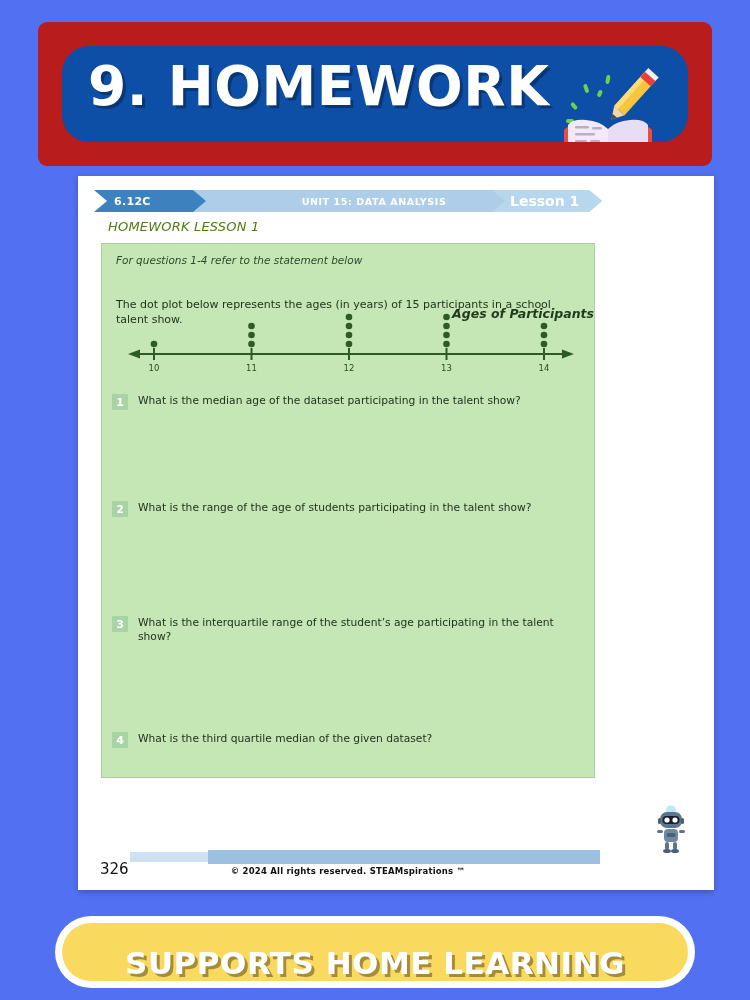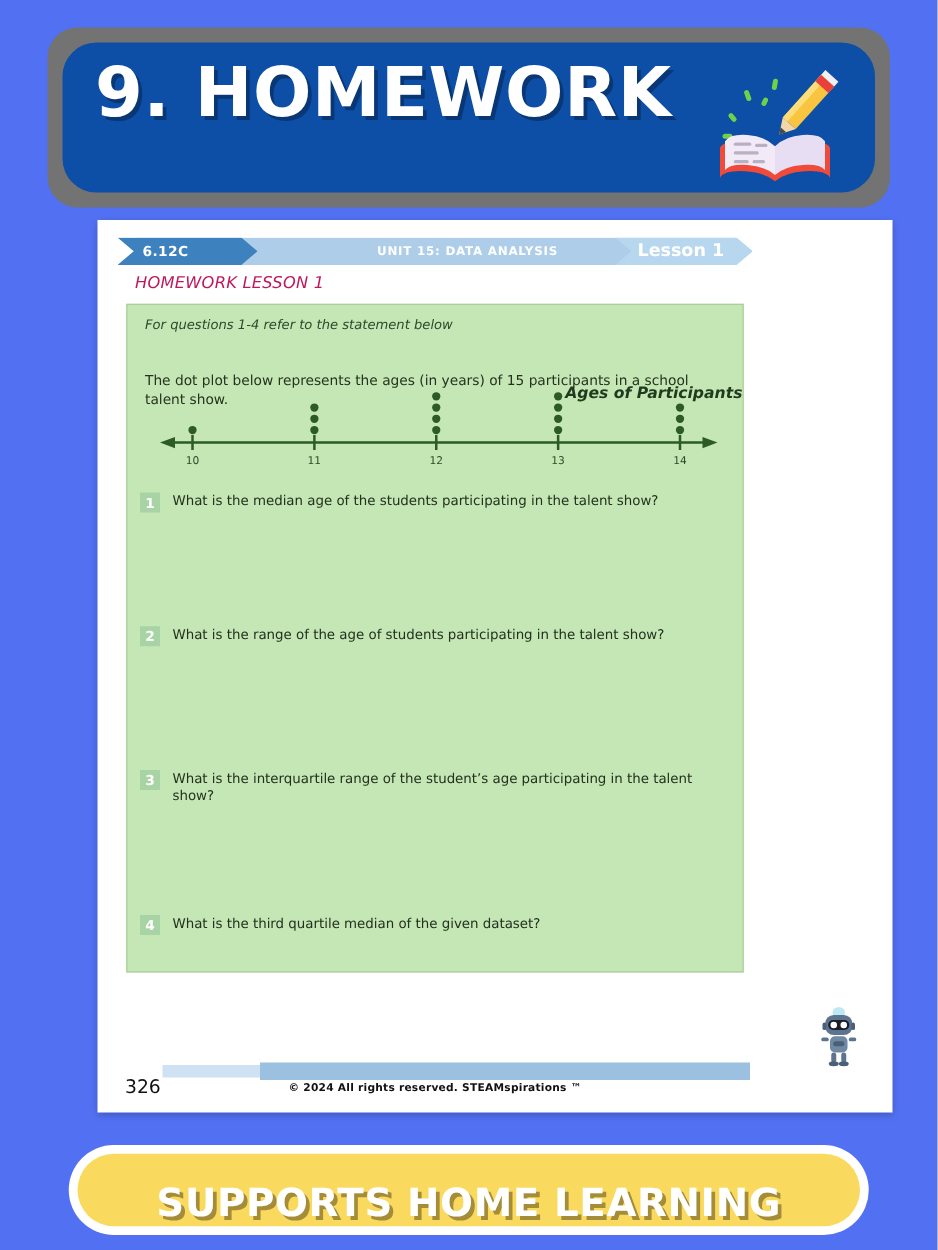--- a/index.html
+++ b/index.html
@@ -6,22 +6,22 @@
   body{
     width:750px;height:1000px;overflow:hidden;
     background:#5271f2;
     font-family:"DejaVu Sans","Liberation Sans",sans-serif;
     position:relative;
   }
 
   
   .top-banner-wrap{
     position:absolute;left:38px;top:22px;width:674px;height:144px;
-    background:#737373;border-radius:24px;
-    box-sizing:border-box;padding:12px;
+    background:#b91c1c;border-radius:9px;
+    box-sizing:border-box;padding:24px;
   }
   .top-banner{
     width:100%;height:100%;background:#0d4ea6;border-radius:27px;
     position:relative;overflow:hidden;
   }
   .top-banner-title{
     position:absolute;left:26px;top:12px;
     color:#ffffff;font-weight:bold;font-size:55px;line-height:56px;
     letter-spacing:0.5px;
     text-shadow:3px 3px 0 rgba(0,0,0,0.30);
@@ -62,21 +62,21 @@
   }
   .strip-lesson{
     position:absolute;left:398px;top:0;width:110px;height:22px;
     background:#b7d7ef;
     clip-path:polygon(0 0, calc(100% - 13px) 0, 100% 50%, calc(100% - 13px) 100%, 0 100%, 13px 50%);
     color:#ffffff;font-size:14px;font-weight:bold;
     display:flex;align-items:center;padding-left:18px;box-sizing:border-box;
   }
   .hw-label{
     position:absolute;left:30px;top:43px;
-    font-style:italic;font-size:13px;color:#be185d;letter-spacing:0.2px;
+    font-style:italic;font-size:13px;color:#4d7c0f;letter-spacing:0.2px;
   }
 
   
   .green-panel{
     position:absolute;left:23px;top:67px;width:494px;height:535px;
     background:#c5e6b5;border:1px solid #aacf98;box-sizing:border-box;
   }
   .stmt-intro{
     position:absolute;left:14px;top:10px;width:460px;
     font-style:italic;font-size:10.5px;color:#2c4a2c;
@@ -233,21 +233,21 @@
           <line x1="428" y1="42" x2="428" y2="54" stroke="#2d5b27" stroke-width="2"></line>
           <text x="428" y="65" text-anchor="middle" font-size="8.5" font-family="&quot;DejaVu Sans&quot;, sans-serif" fill="#2a4a25">14</text>
           <circle cx="428" cy="38" r="3.3" fill="#2d5b27"></circle>
           <circle cx="428" cy="29" r="3.3" fill="#2d5b27"></circle>
           <circle cx="428" cy="20" r="3.3" fill="#2d5b27"></circle>
         </svg>
     </div>
 
     <div class="qrow" style="top:150px;">
       <div class="qnum">1</div>
-      <div class="qtext">What is the median age of the students participating in the talent show?</div>
+      <div class="qtext">What is the median age of the dataset participating in the talent show?</div>
     </div>
     <div class="qrow" style="top:257px;">
       <div class="qnum">2</div>
       <div class="qtext">What is the range of the age of students participating in the talent show?</div>
     </div>
     <div class="qrow" style="top:372px;">
       <div class="qnum">3</div>
       <div class="qtext">What is the interquartile range of the student’s age participating in the talent show?</div>
     </div>
     <div class="qrow" style="top:488px;">

